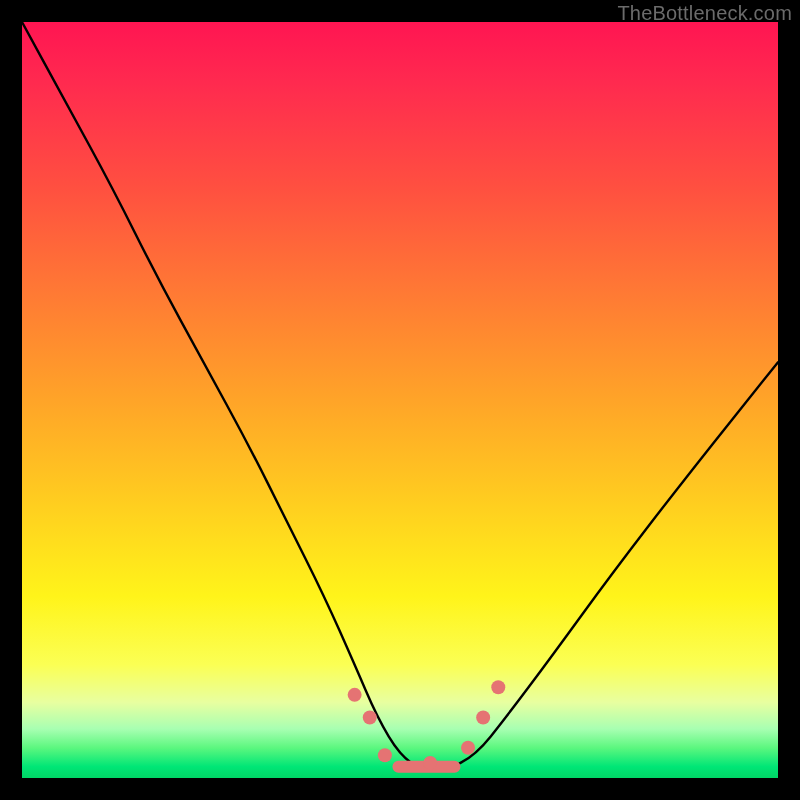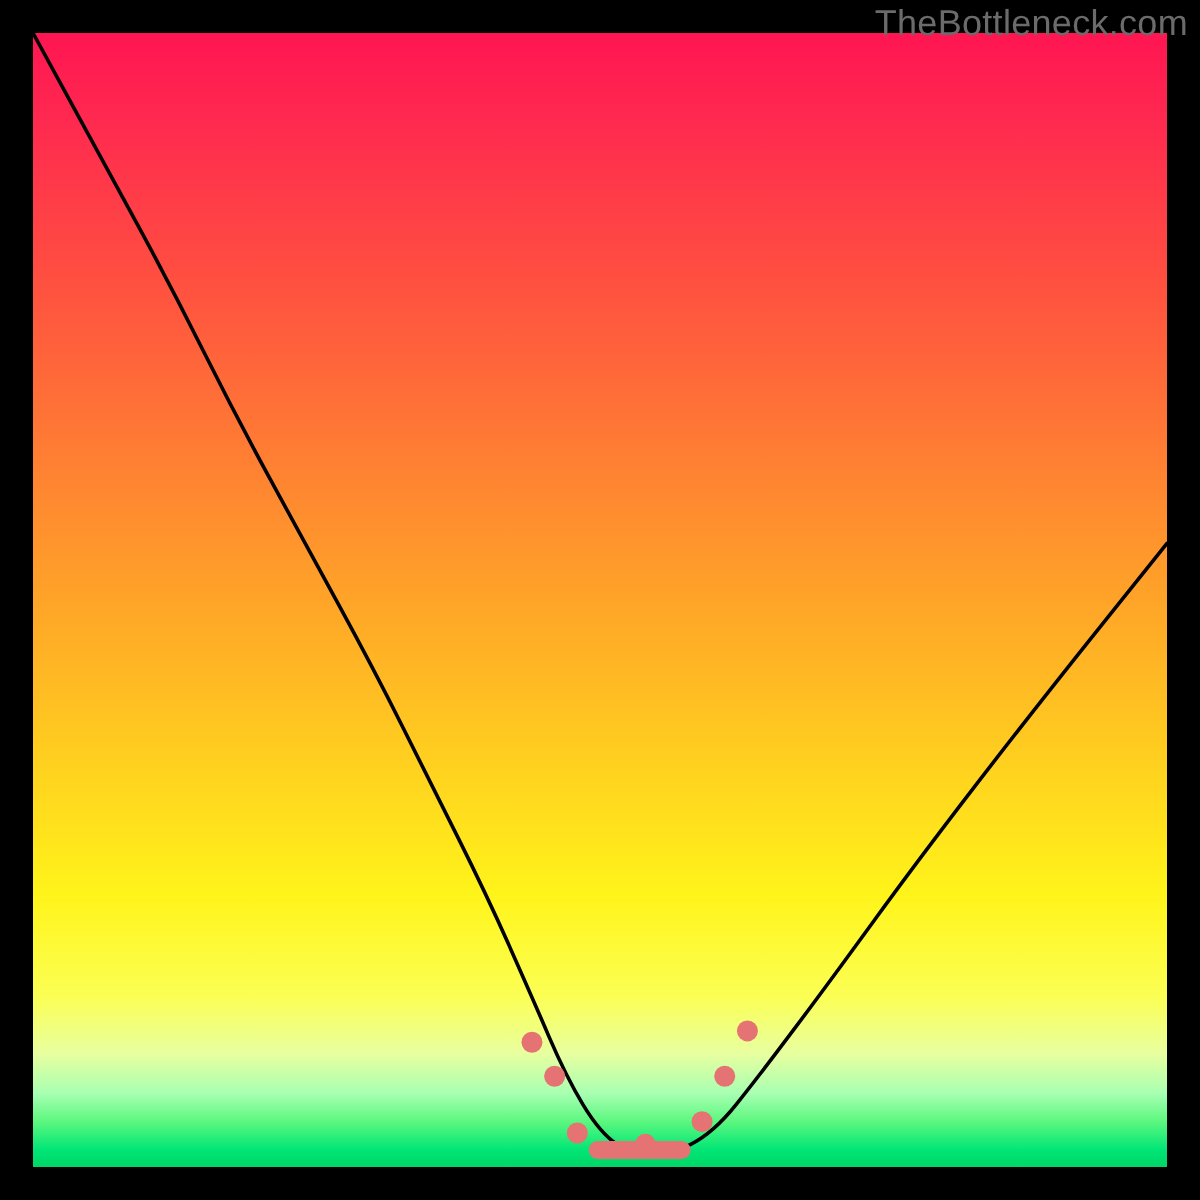--- a/index.html
+++ b/index.html
@@ -41,21 +41,21 @@
       #5cf77f 96%,
       #00e676 98.5%,
       #00d666 100%
     );
   }
   .watermark {
     position: absolute;
     top: 2px;
     right: 8px;
     color: #6b6b6b;
-    font-size: 24px;
+    font-size: 20px;
     letter-spacing: 0.2px;
     font-weight: 400;
     user-select: none;
   }
   svg.curve {
     position: absolute;
     left: 22px;
     top: 22px;
     width: 756px;
     height: 756px;

